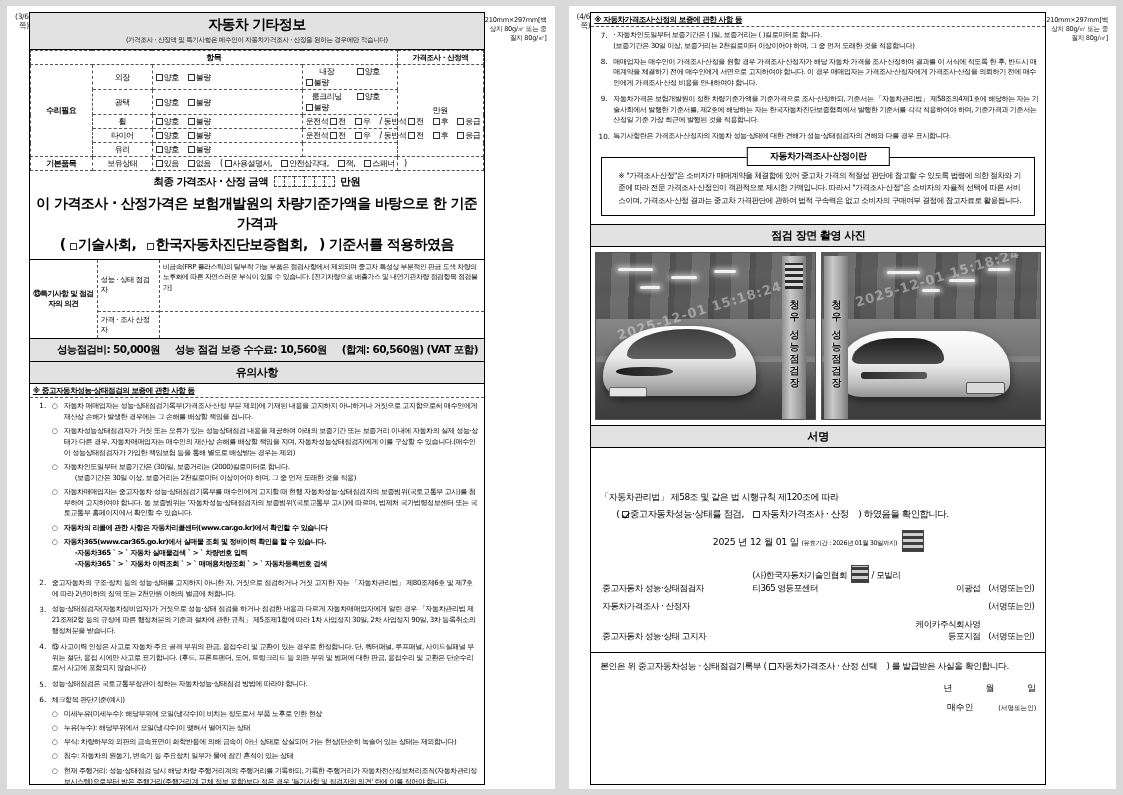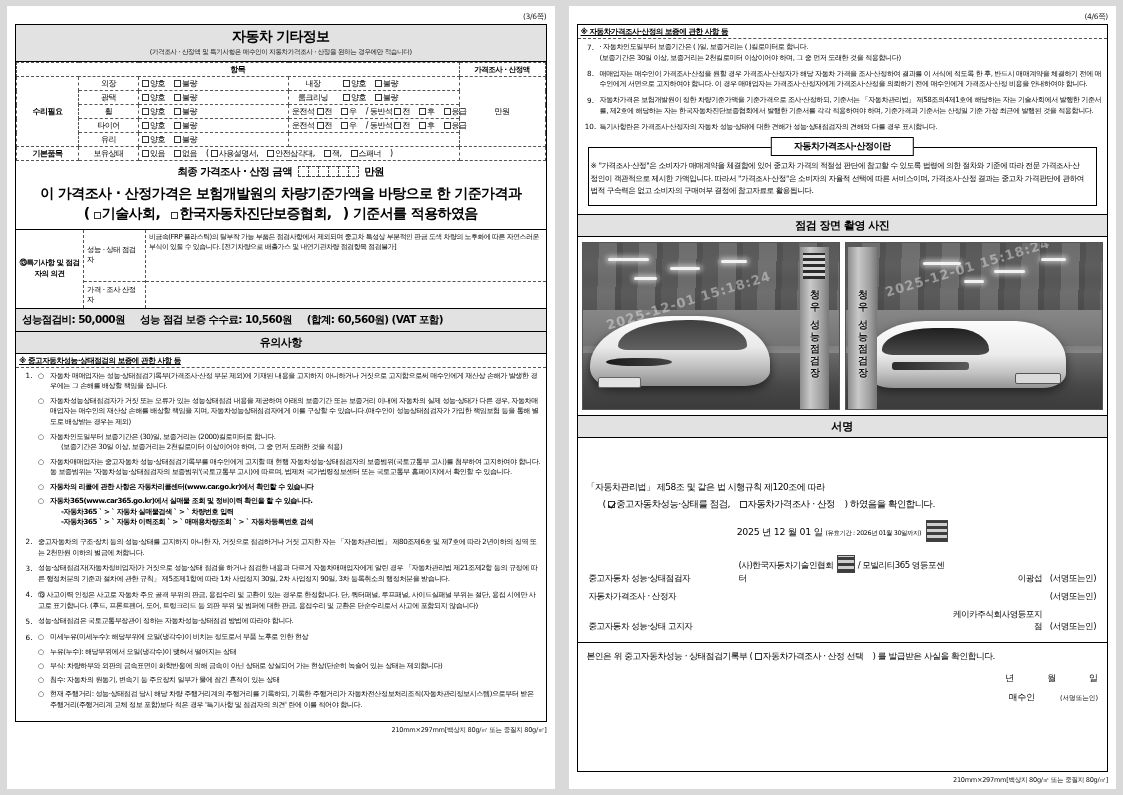--- a/index.html
+++ b/index.html
@@ -11,21 +11,21 @@
   }
   .sheet-wrap {
     width: 1123px; height: 795px;
     display: flex; gap: 14px;
     padding: 6px 7px;
   }
   .page {
     background: #ffffff;
     position: relative;
     flex: 1 1 0;
-    display: flex; flex-direction: column;
+    display: flex; flex-direction: row;
     padding: 6px 8px 4px 8px;
     overflow: hidden;
   }
   .pagenum {
     text-align: right;
     font-size: 7.5px;
     color: #222;
     margin-bottom: 2px;
     letter-spacing: -0.3px;
   }
@@ -108,21 +108,21 @@
   .rm-m div { font-size: 7.4px; letter-spacing: -0.5px; padding: 3px; }
   .rm-m .top { height: 52px; border-bottom: 1px dashed #555; display:flex; align-items:center; }
   .rm-m .bot { height: 26px; display:flex; align-items:center; }
   .rm-r { flex: 1 1 auto; }
   .rm-r .top { height: 52px; border-bottom: 1px dashed #555; padding: 2px 3px; font-size: 6.9px; line-height: 1.5; letter-spacing: -0.45px; }
   .rm-r .bot { height: 26px; }
 
   .feeline {
     background: #e2e2e2;
     border-bottom: 1.6px solid #000;
-    text-align: left; font-weight: bold;
+    text-align: right; font-weight: bold;
     font-size: 10.5px; letter-spacing: -0.6px;
     padding: 4px 0;
   }
   .feeline span { margin: 0 6px; }
 
   .noticehead {
     background: #e2e2e2;
     text-align: center; font-weight: bold; font-size: 11px;
     padding: 3px 0; border-bottom: 1.6px solid #000;
     letter-spacing: -0.5px;
@@ -150,21 +150,21 @@
 
   .footnote {
     text-align: right; font-size: 6.6px; color: #111;
     padding-top: 4px; letter-spacing: -0.3px;
   }
 
   
   .calloutwrap { padding: 10px 10px 8px 10px; position: relative; }
   .callout {
     border: 1.3px solid #000;
-    padding: 12px 10px 8px 2px;
+    padding: 12px 10px 8px 16px;
     position: relative;
   }
   .callout-tab {
     position: absolute; top: -11px; left: 50%; transform: translateX(-50%);
     background: #fff; border: 1.3px solid #000;
     font-size: 9px; font-weight: bold; letter-spacing: -0.5px;
     padding: 2px 22px; white-space: nowrap;
   }
   .callout p {
     margin: 0; font-size: 7.6px; line-height: 1.62; letter-spacing: -0.45px;
@@ -464,20 +464,21 @@
             <div class="body">⑬ 사고이력 인정은 사고로 자동차 주요 골격 부위의 판금, 용접수리 및 교환이 있는 경우로 한정합니다. 단, 쿼터패널, 루프패널, 사이드실패널 부위는 절단, 용접 시에만 사고로 표기합니다. (후드, 프론트펜더, 도어, 트렁크리드 등 외판 부위 및 범퍼에 대한 판금, 용접수리 및 교환은 단순수리로서 사고에 포함되지 않습니다)</div>
           </li>
           <li>
             <div class="num">5.</div>
             <div class="body">성능·상태점검은 국토교통부장관이 정하는 자동차성능·상태점검 방법에 따라야 합니다.</div>
           </li>
 
           <li>
             <div class="num">6.</div>
             <div class="body">
+              <div style="margin-bottom:3px">체크항목 판단기준(예시)</div>
               <ul class="bullets">
                 <li>
                     <div class="ring">○</div>
                     <div class="txt">미세누유(미세누수): 해당부위에 오일(냉각수)이 비치는 정도로서 부품 노후로 인한 현상</div>
                   </li>
                 <li>
                     <div class="ring">○</div>
                     <div class="txt">누유(누수): 해당부위에서 오일(냉각수)이 맺혀서 떨어지는 상태</div>
                   </li>
                 <li>

